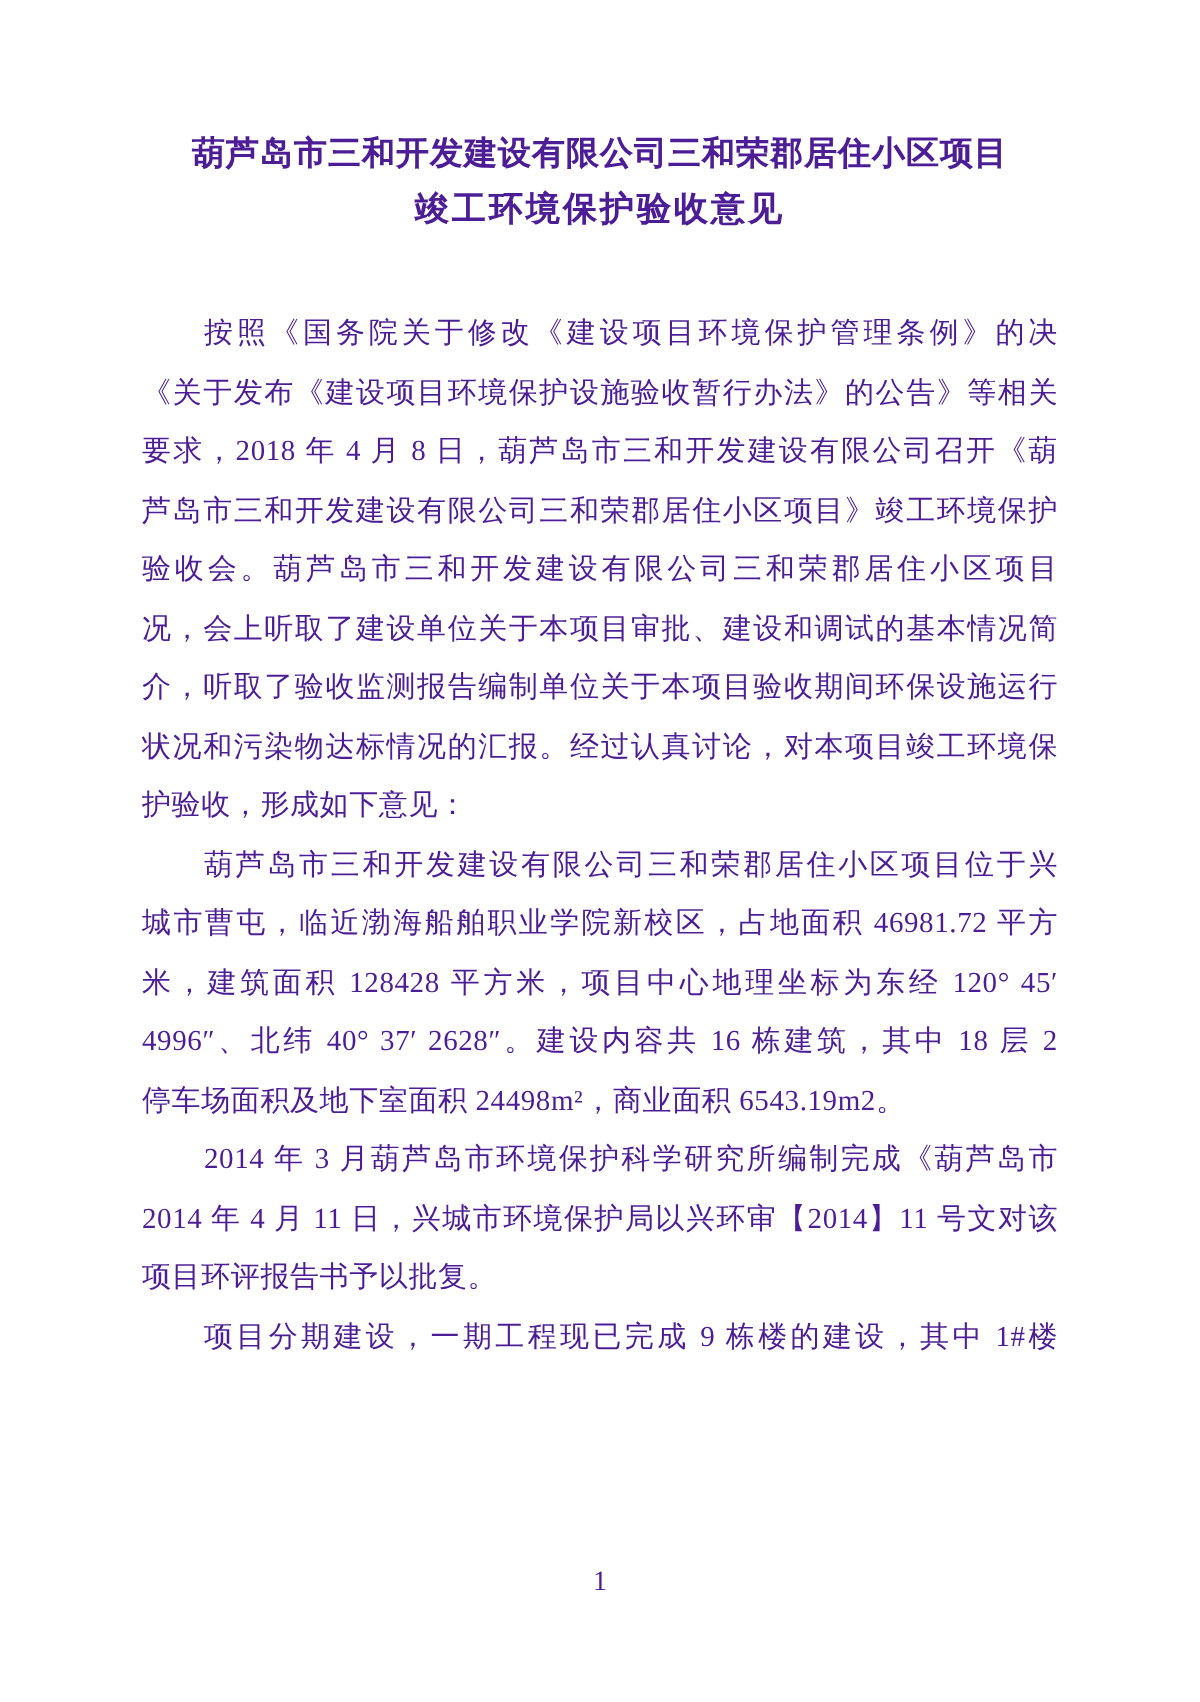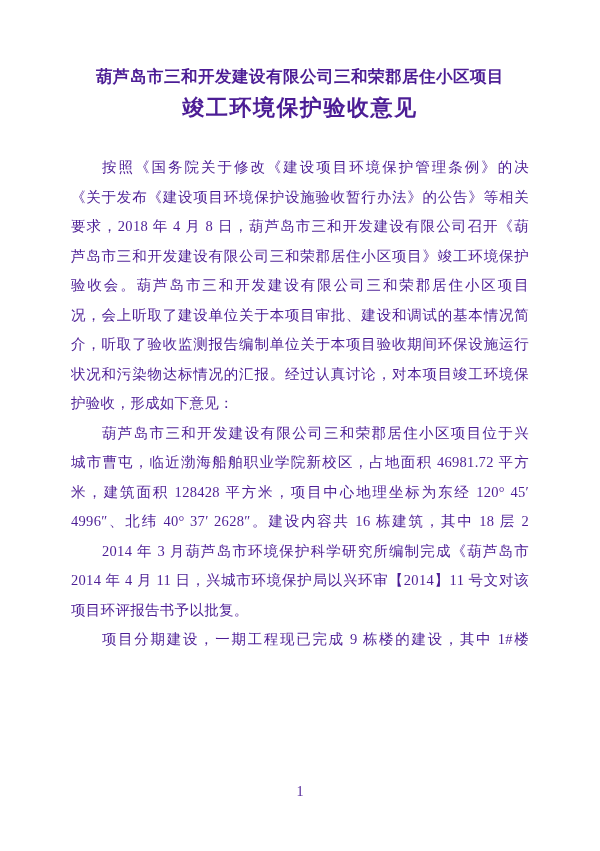--- a/index.html
+++ b/index.html
@@ -26,21 +26,21 @@
     font-weight: bold;
     letter-spacing: 0.5px;
     white-space: nowrap;
   }
   .title-doc {
     position: absolute;
     top: 93px;
     left: 0;
     width: 600px;
     text-align: center;
-    font-size: 22px;
+    font-size: 17px;
     font-weight: bold;
     letter-spacing: 1.5px;
     white-space: nowrap;
   }
   .doc-body {
     position: absolute;
     top: 153px;
     left: 71px;
     width: 458px;
   }
@@ -85,20 +85,21 @@
     <div class="line full">芦岛市三和开发建设有限公司三和荣郡居住小区项目》竣工环境保护</div>
     <div class="line full">验收会。葫芦岛市三和开发建设有限公司三和荣郡居住小区项目</div>
     <div class="line full">况，会上听取了建设单位关于本项目审批、建设和调试的基本情况简</div>
     <div class="line full">介，听取了验收监测报告编制单位关于本项目验收期间环保设施运行</div>
     <div class="line full">状况和污染物达标情况的汇报。经过认真讨论，对本项目竣工环境保</div>
     <div class="line">护验收，形成如下意见：</div>
     <div class="line indent full">葫芦岛市三和开发建设有限公司三和荣郡居住小区项目位于兴</div>
     <div class="line full">城市曹屯，临近渤海船舶职业学院新校区，占地面积 46981.72 平方</div>
     <div class="line full">米，建筑面积 128428 平方米，项目中心地理坐标为东经 120° 45′</div>
     <div class="line full">4996″、北纬 40° 37′ 2628″。建设内容共 16 栋建筑，其中 18 层 2</div>
+    <div class="line">停车场面积及地下室面积 24498m²，商业面积 6543.19m2。</div>
     <div class="line indent full">2014 年 3 月葫芦岛市环境保护科学研究所编制完成《葫芦岛市</div>
     <div class="line full">2014 年 4 月 11 日，兴城市环境保护局以兴环审【2014】11 号文对该</div>
     <div class="line">项目环评报告书予以批复。</div>
     <div class="line indent full">项目分期建设，一期工程现已完成 9 栋楼的建设，其中 1#楼</div>
   </div>
 
   <div class="page-number">1</div>
 
 </div>
 

